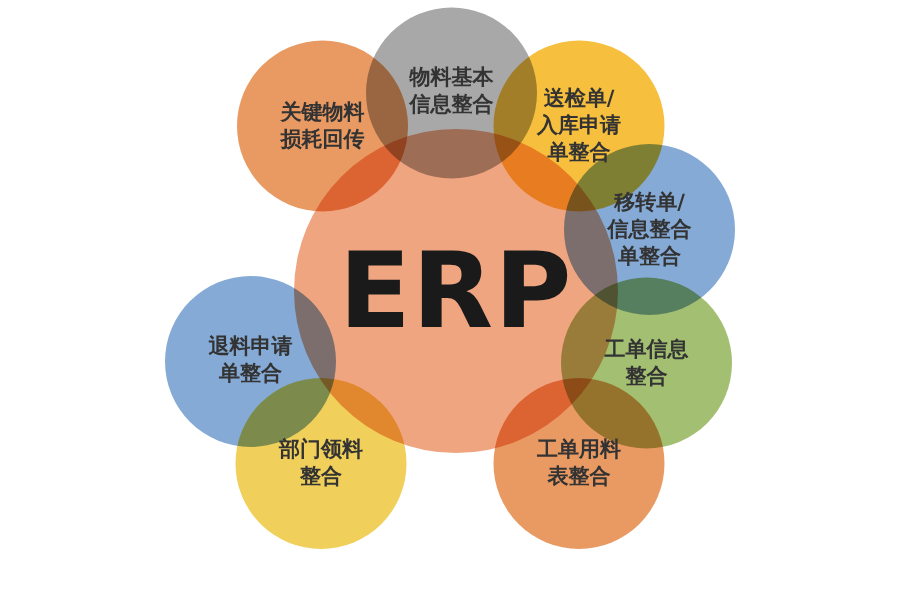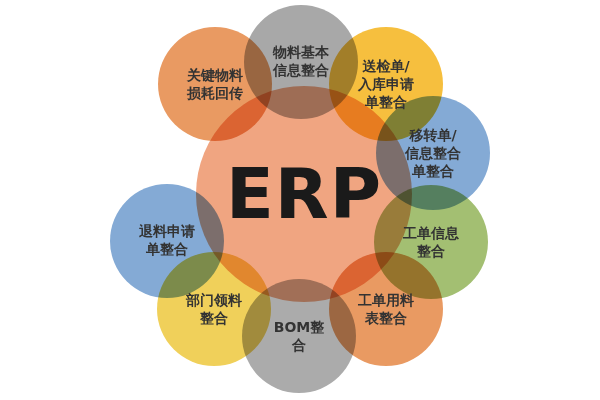--- a/index.html
+++ b/index.html
@@ -112,25 +112,20 @@
     <div class="label">工单信息
 整合</div>
   </div>
 
   <div class="node pos-4">
     <div class="circle" style="background: rgb(233, 154, 98);"></div>
     <div class="label">工单用料
 表整合</div>
   </div>
 
-  <div class="node pos-5">
-    <div class="circle" style="background: rgb(171, 171, 171);"></div>
-    <div class="label">BOM整
-合</div>
-  </div>
 
   <div class="node pos-6">
     <div class="circle" style="background: rgb(240, 208, 90);"></div>
     <div class="label">部门领料
 整合</div>
   </div>
 
   <div class="node pos-7">
     <div class="circle" style="background: rgb(132, 170, 213);"></div>
     <div class="label">退料申请

